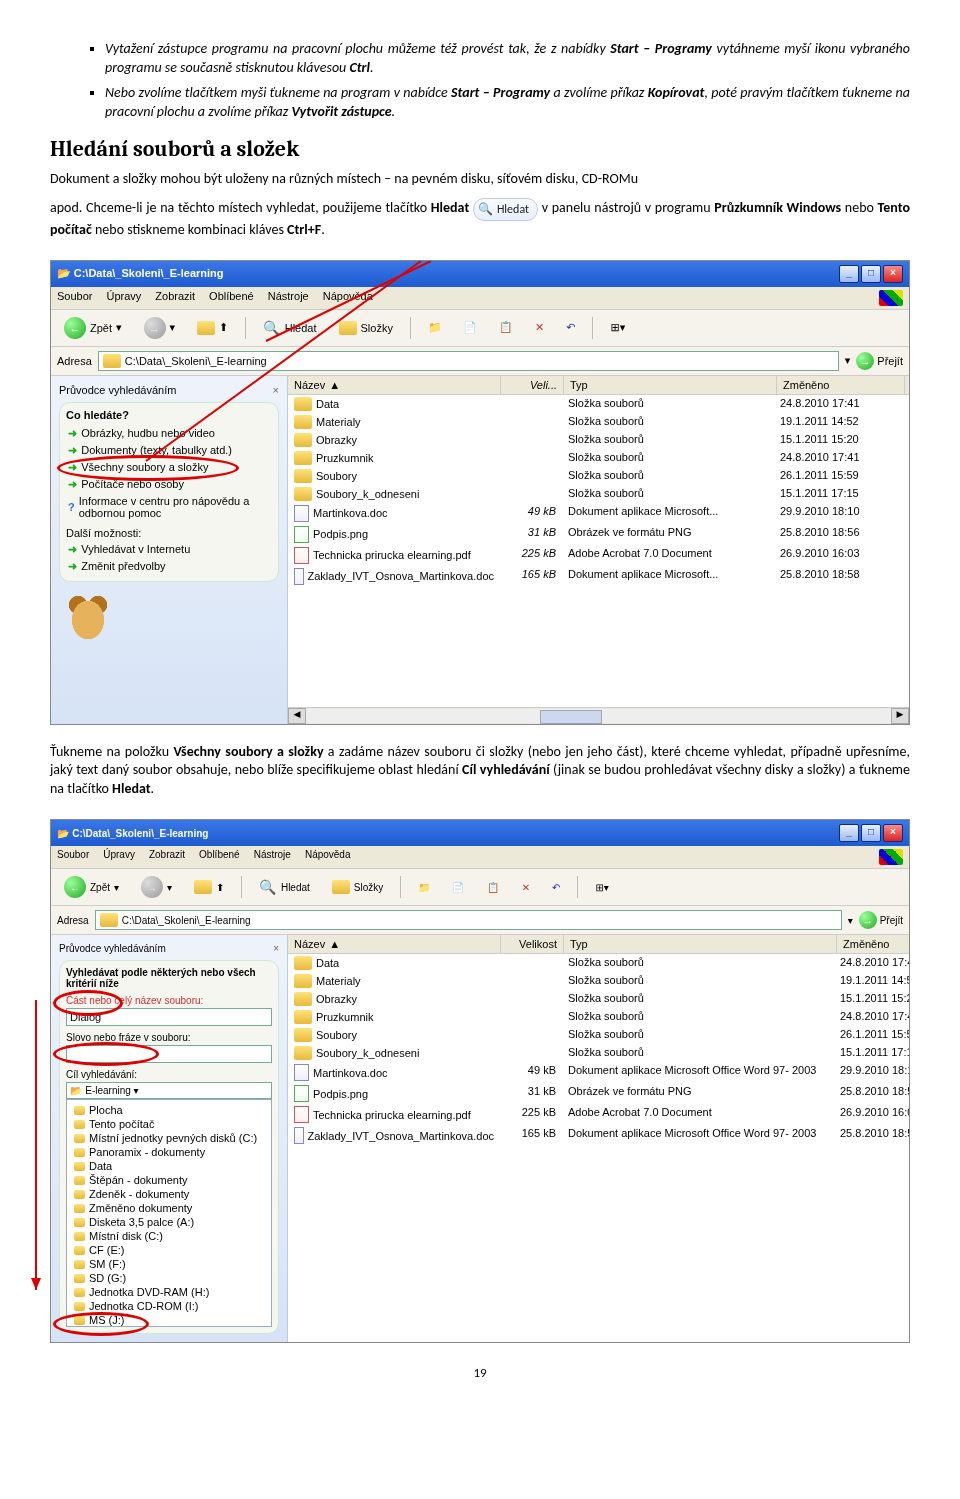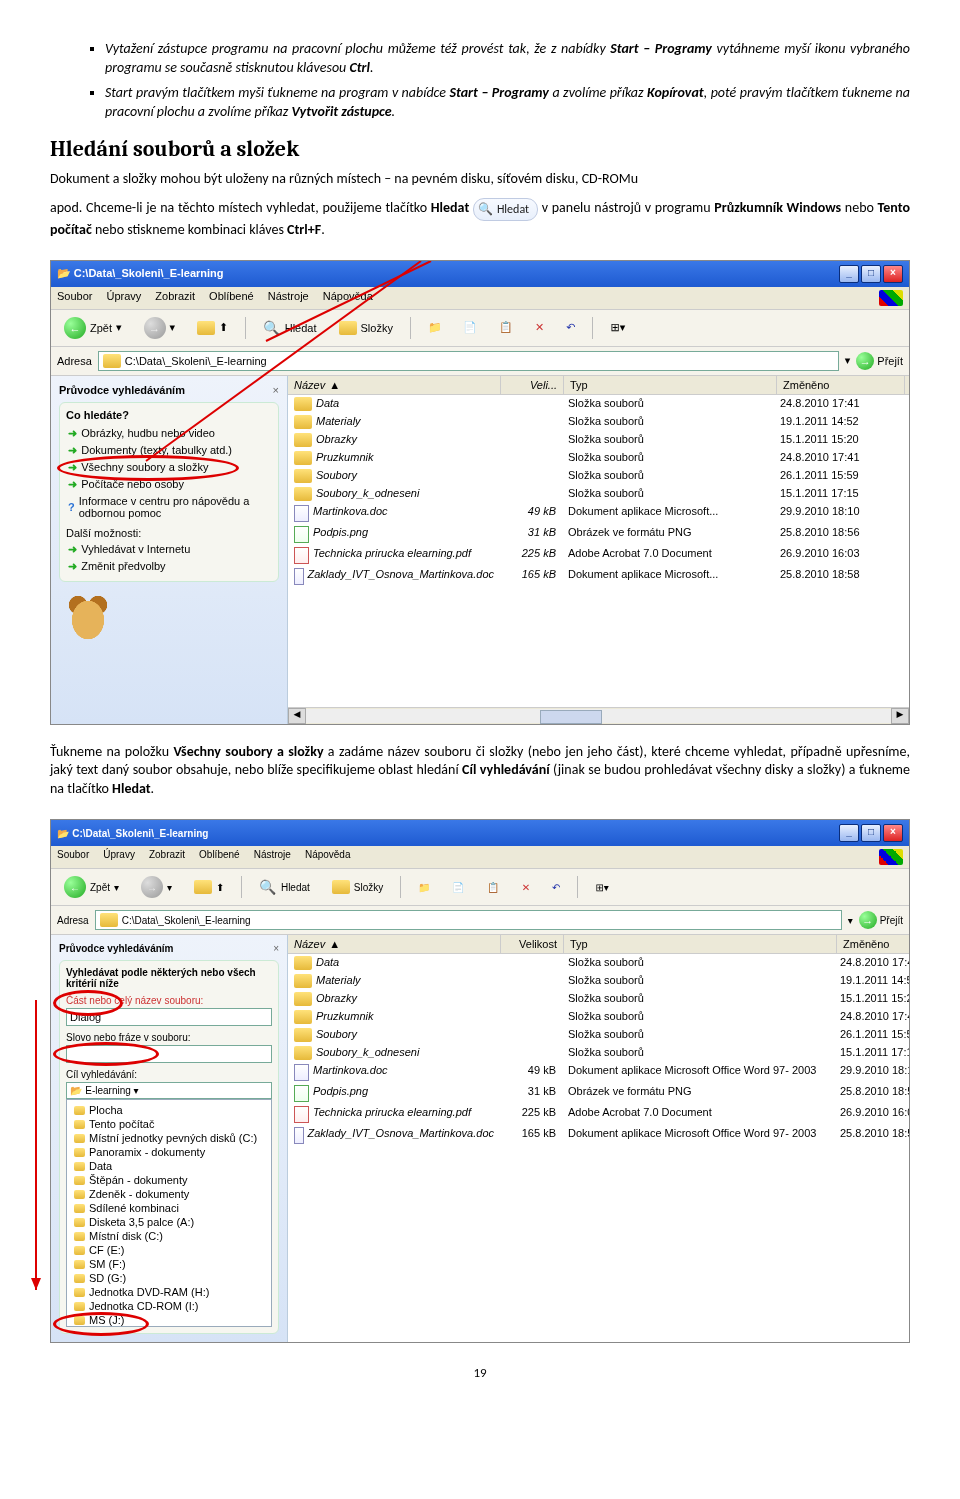--- a/index.html
+++ b/index.html
@@ -77,43 +77,43 @@
   .mag-ico{color:#888;font-size:14px;}
   .xp-sep{width:1px;height:22px;background:#bbb;margin:0 2px;}
   .addressbar{background:#f5f3eb;padding:4px 6px;display:flex;align-items:center;gap:6px;border-bottom:1px solid #ccc;}
   .addr-input{flex:1;background:#fff;border:1px solid #7a9;padding:2px 4px;display:flex;align-items:center;gap:4px;}
   .go-btn{display:inline-flex;align-items:center;gap:3px;}
   .go-btn .circ{width:18px;height:18px;border-radius:50%;background:radial-gradient(circle at 30% 30%,#9f9,#2a2);color:#fff;display:flex;align-items:center;justify-content:center;font-size:11px;}
 
   .body-area{display:flex;background:#fff;}
   .sidepane{width:220px;background:linear-gradient(#eef3fb,#d6e3f6);padding:8px;border-right:1px solid #bcd;}
   .sidepane .closebtn{float:right;color:#666;cursor:default;}
-  .sidepane .title{font-weight:bold;margin-bottom:6px;}
-  .sidepane .box{background:#f6f6f0;border:1px solid #cbead5;border-radius:6px;padding:6px;margin-top:4px;}
+  .sidepane .title{font-weight:normal;margin-bottom:6px;}
+  .sidepane .box{background:#f6f6f0;border:1px solid #cbead5;border-radius:11px;padding:6px;margin-top:4px;}
   .sidepane .box .hdr{font-weight:bold;margin-bottom:4px;}
   .sidepane .item{padding:2px 0 2px 2px;display:flex;align-items:center;gap:4px;}
   .sidepane .item .g{color:#2a2;font-weight:bold;}
   .sidepane .item .q{color:#2a72d6;font-weight:bold;}
   .sidepane .lbl{margin:6px 0 2px 0;}
   .sidepane input[type=text]{width:100%;border:1px solid #7a9;padding:2px 3px;font-size:11px;box-sizing:border-box;}
   .sidepane .dropdown{background:#fff;border:1px solid #7a9;padding:2px 3px;width:100%;box-sizing:border-box;}
   .treelist{background:#fff;border:1px solid #9ab;padding:3px;font-size:11px;max-height:220px;overflow:hidden;}
   .treelist .ti{padding:1px 0 1px 4px;display:flex;align-items:center;gap:4px;}
   .dog{width:50px;height:50px;margin:8px 0 0 4px;background:
     radial-gradient(ellipse at 50% 60%,#e6b35a 45%,transparent 46%),
     radial-gradient(ellipse at 30% 30%,#b3701f 18%,transparent 19%),
     radial-gradient(ellipse at 70% 30%,#b3701f 18%,transparent 19%);
     border-radius:10px;}
 
   .filelist{flex:1;overflow:hidden;}
   .fl-head{display:flex;background:#ece9d8;border-bottom:1px solid #ccc;}
   .fl-head div{padding:3px 6px;border-right:1px solid #ccc;font-size:11px;}
   .fl-rows .row{display:flex;padding:1px 0;}
   .fl-rows .row div{padding:1px 6px;font-size:11px;white-space:nowrap;overflow:hidden;}
-  .col-n{flex:0 0 230px;display:flex;align-items:flex-start;gap:4px;font-style:italic;}
+  .col-n{flex:0 0 230px;display:flex;align-items:center;gap:4px;}
   .col-s{flex:0 0 55px;text-align:right;}
   .col-t{flex:0 0 210px;}
   .col-d{flex:0 0 115px;}
   .win1 .col-n{flex:0 0 200px;}
   .win1 .col-s{flex:0 0 50px;font-style:italic;}
   .win1 .col-t{flex:0 0 200px;}
   .win1 .col-d{flex:0 0 115px;}
   .doc-ico{width:13px;height:15px;background:linear-gradient(#fff,#eef);border:1px solid #88b;display:inline-block;}
   .pdf-ico{width:13px;height:15px;background:linear-gradient(#fff,#fee);border:1px solid #c55;display:inline-block;}
   .png-ico{width:13px;height:15px;background:linear-gradient(#fff,#efe);border:1px solid #5a5;display:inline-block;}
@@ -131,21 +131,21 @@
   .win2 .col-d{flex:0 0 110px;}
 </style>
 </head>
 <body>
 
 <ul class="sq">
   <li>
     <span>Vytažení zástupce programu na pracovní plochu můžeme též provést tak, že z nabídky </span><b>Start – Programy</b><span> vytáhneme myší ikonu vybraného programu se současně stisknutou klávesou </span><b>Ctrl</b><span>.</span>
   </li>
   <li>
-    <span>Start pravým tlačítkem myši ťukneme na program v nabídce </span><b>Start – Programy</b><span> a zvolíme příkaz </span><b>Kopírovat</b><span>, poté pravým tlačítkem ťukneme na pracovní plochu a zvolíme příkaz </span><b>Vytvořit zástupce</b><span>.</span>
+    <span>Nebo zvolíme tlačítkem myši ťukneme na program v nabídce </span><b>Start – Programy</b><span> a zvolíme příkaz </span><b>Kopírovat</b><span>, poté pravým tlačítkem ťukneme na pracovní plochu a zvolíme příkaz </span><b>Vytvořit zástupce</b><span>.</span>
   </li>
 </ul>
 
 <h2>Hledání souborů a složek</h2>
 
 <p>Dokument a složky mohou být uloženy na různých místech – na pevném disku, síťovém disku, CD-ROMu</p>
 <p>
   <span>apod. Chceme-li je na těchto místech vyhledat, použijeme tlačítko </span><b>Hledat</b>
   <span class="hledat-badge"><span class="mag">🔍</span><span>Hledat</span></span>
   <span> v panelu nástrojů v programu </span><b>Průzkumník Windows</b><span> nebo </span><b>Tento počítač</b><span> nebo stiskneme kombinaci kláves </span><b>Ctrl+F</b><span>.</span>
@@ -450,21 +450,21 @@
             <div class="ti">
               <span class="folder-ico" style="width:11px;height:9px;"></span>
               <span>Štěpán - dokumenty</span>
             </div>
             <div class="ti">
               <span class="folder-ico" style="width:11px;height:9px;"></span>
               <span>Zdeněk - dokumenty</span>
             </div>
             <div class="ti">
               <span class="folder-ico" style="width:11px;height:9px;"></span>
-              <span>Sdílené kombinaci</span>
+              <span>Změněno dokumenty</span>
             </div>
             <div class="ti">
               <span class="folder-ico" style="width:11px;height:9px;"></span>
               <span>Disketa 3,5 palce (A:)</span>
             </div>
             <div class="ti">
               <span class="folder-ico" style="width:11px;height:9px;"></span>
               <span>Místní disk (C:)</span>
             </div>
             <div class="ti">

